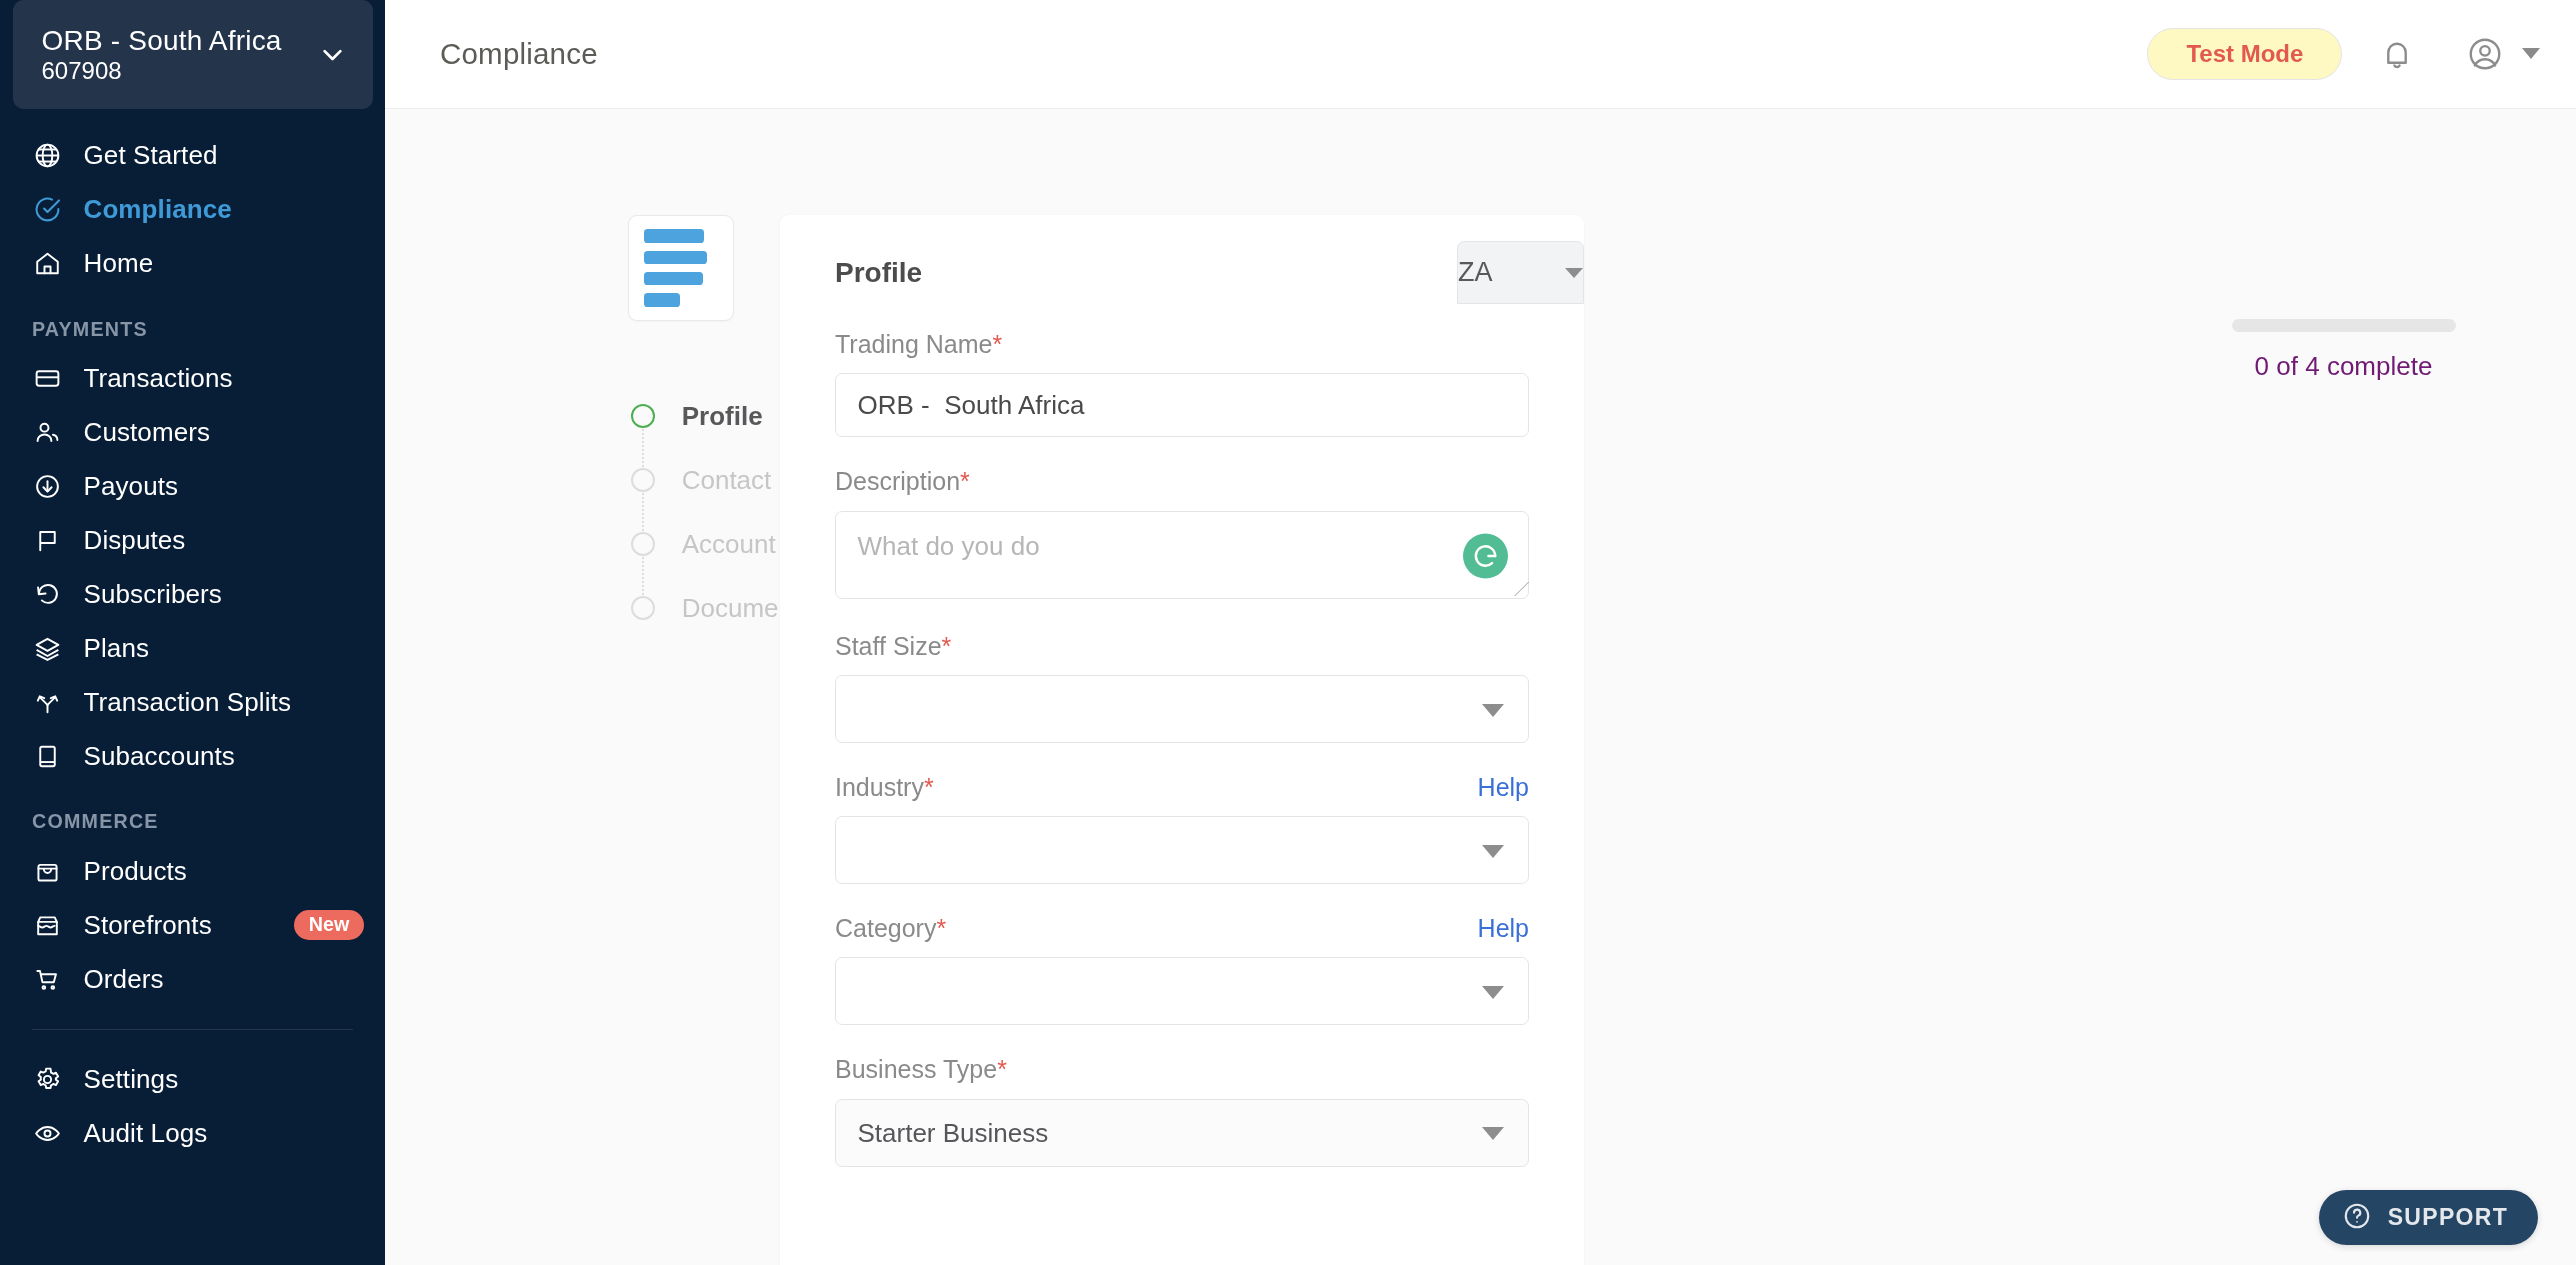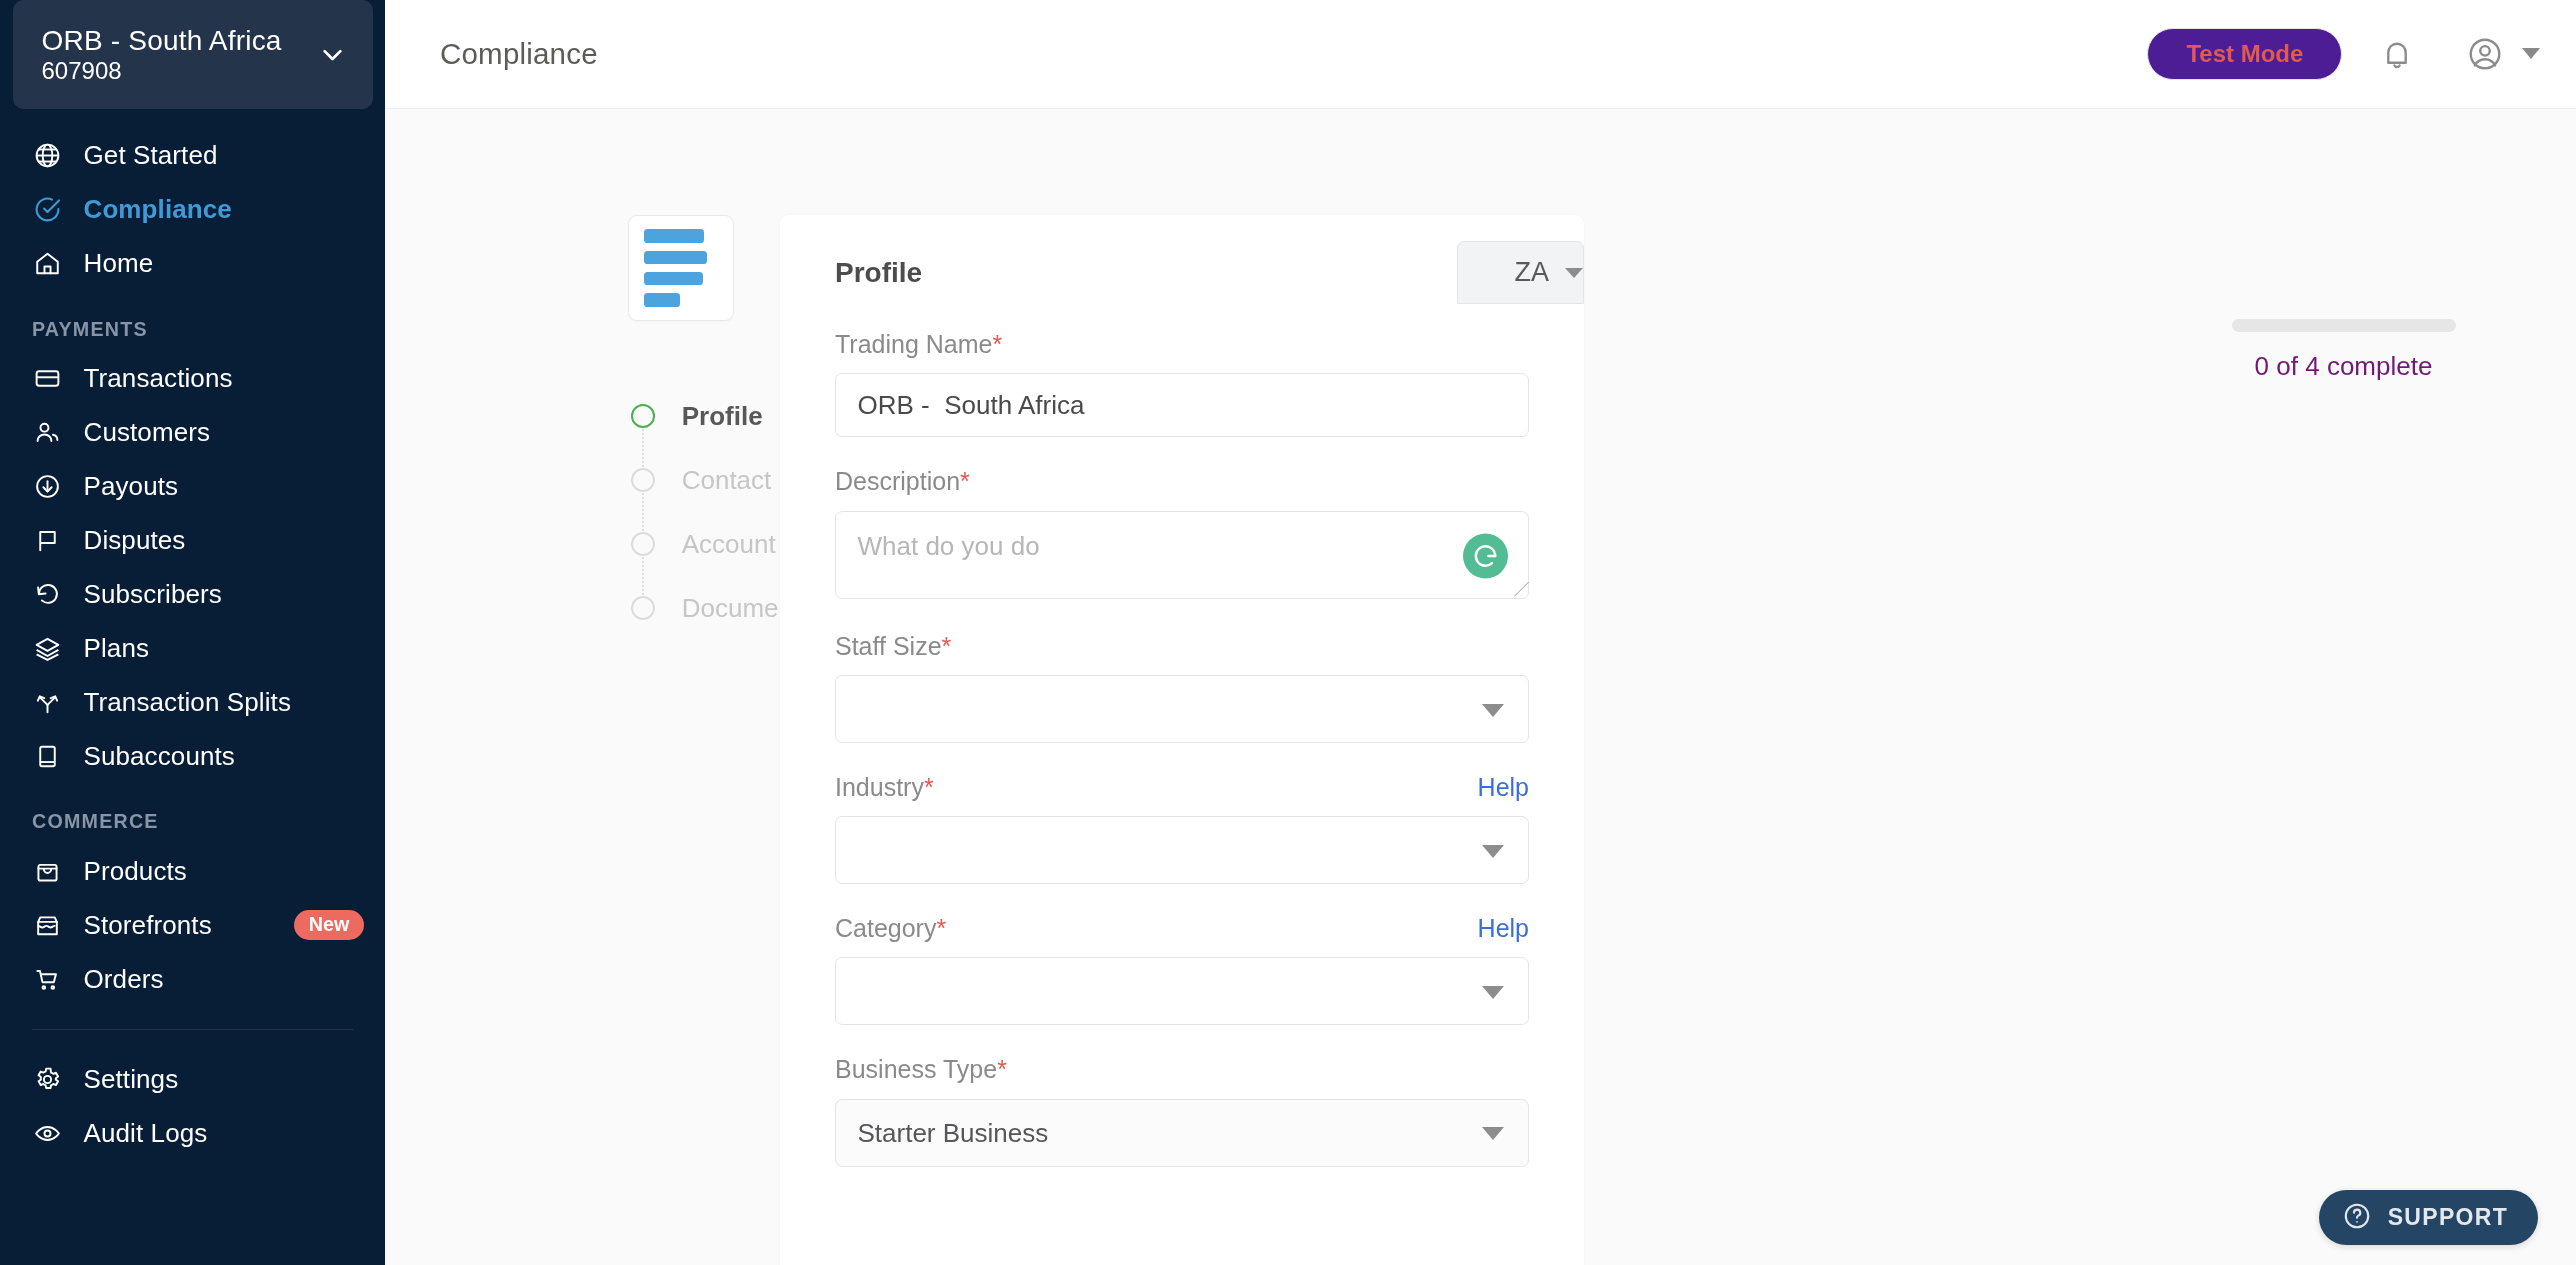--- a/index.html
+++ b/index.html
@@ -84,21 +84,21 @@
     border-bottom: 0.9px solid #eceef0;
     display: flex; align-items: center;
     padding: 0 36px 0 55px;
   }
   .page-title { font-size: 29.5px; color: #5c5c57; letter-spacing: 0.2px; }
   .topbar-right { margin-left: auto; display: flex; align-items: center; gap: 30px; }
   .test-mode {
     border: 1.3px solid #e4e4e4; border-radius: 36px;
     color: #e2594f; font-size: 24px; font-weight: bold;
     padding: 12.5px 38px 13.4px 38px;
-    background: #4c1d95; cursor: pointer; line-height: 1;
+    background: #fef9c3; cursor: pointer; line-height: 1;
   }
   .icon-btn { width: 50px; height: 50px; display: flex; align-items: center; justify-content: center; cursor: pointer; }
   .icon-btn svg { width: 38px; height: 38px; }
   .user-chunk { display: flex; align-items: center; gap: 12.5px; cursor: pointer; margin-left: 7.2px;}
   .caret-dn { width: 0; height: 0; border-left: 9.8px solid transparent; border-right: 9.8px solid transparent; border-top: 11.6px solid #8a8a8a; }
 
   .content {
     flex: 1; background: #fafafa;
     position: relative; overflow: hidden;
     display: flex;
@@ -147,21 +147,21 @@
     display: flex; align-items: center;
     height: 115px;
     padding: 0 0 0 55px;
   }
   .card-title { font-size: 28px; color: #4c4c4c; font-weight: bold; }
   .country-select {
     margin-left: auto;
     width: 127px; height: 63px;
     background: #f2f3f4; border: 0.9px solid #e2e6e8;
     border-radius: 7.2px 7.2px 0 0;
-    display: flex; align-items: center; justify-content: flex-end;
+    display: flex; align-items: center; justify-content: space-between;
     gap: 16px; cursor: pointer;
   }
   .country-code { font-size: 27px; color: #59595b; }
   .tri-dn { width: 0; height: 0; border-left: 9.8px solid transparent; border-right: 9.8px solid transparent; border-top: 10.7px solid #8d8d8d; }
 
   .form { padding: 0 55px 0 55px; }
   .field { margin-bottom: 30px; }
   .flabel-row { display: flex; align-items: baseline; margin-bottom: 14.3px; }
   .flabel { font-size: 25px; color: #8a8a8a; }
   .req { color: #e2594f; font-size: 25px; }

